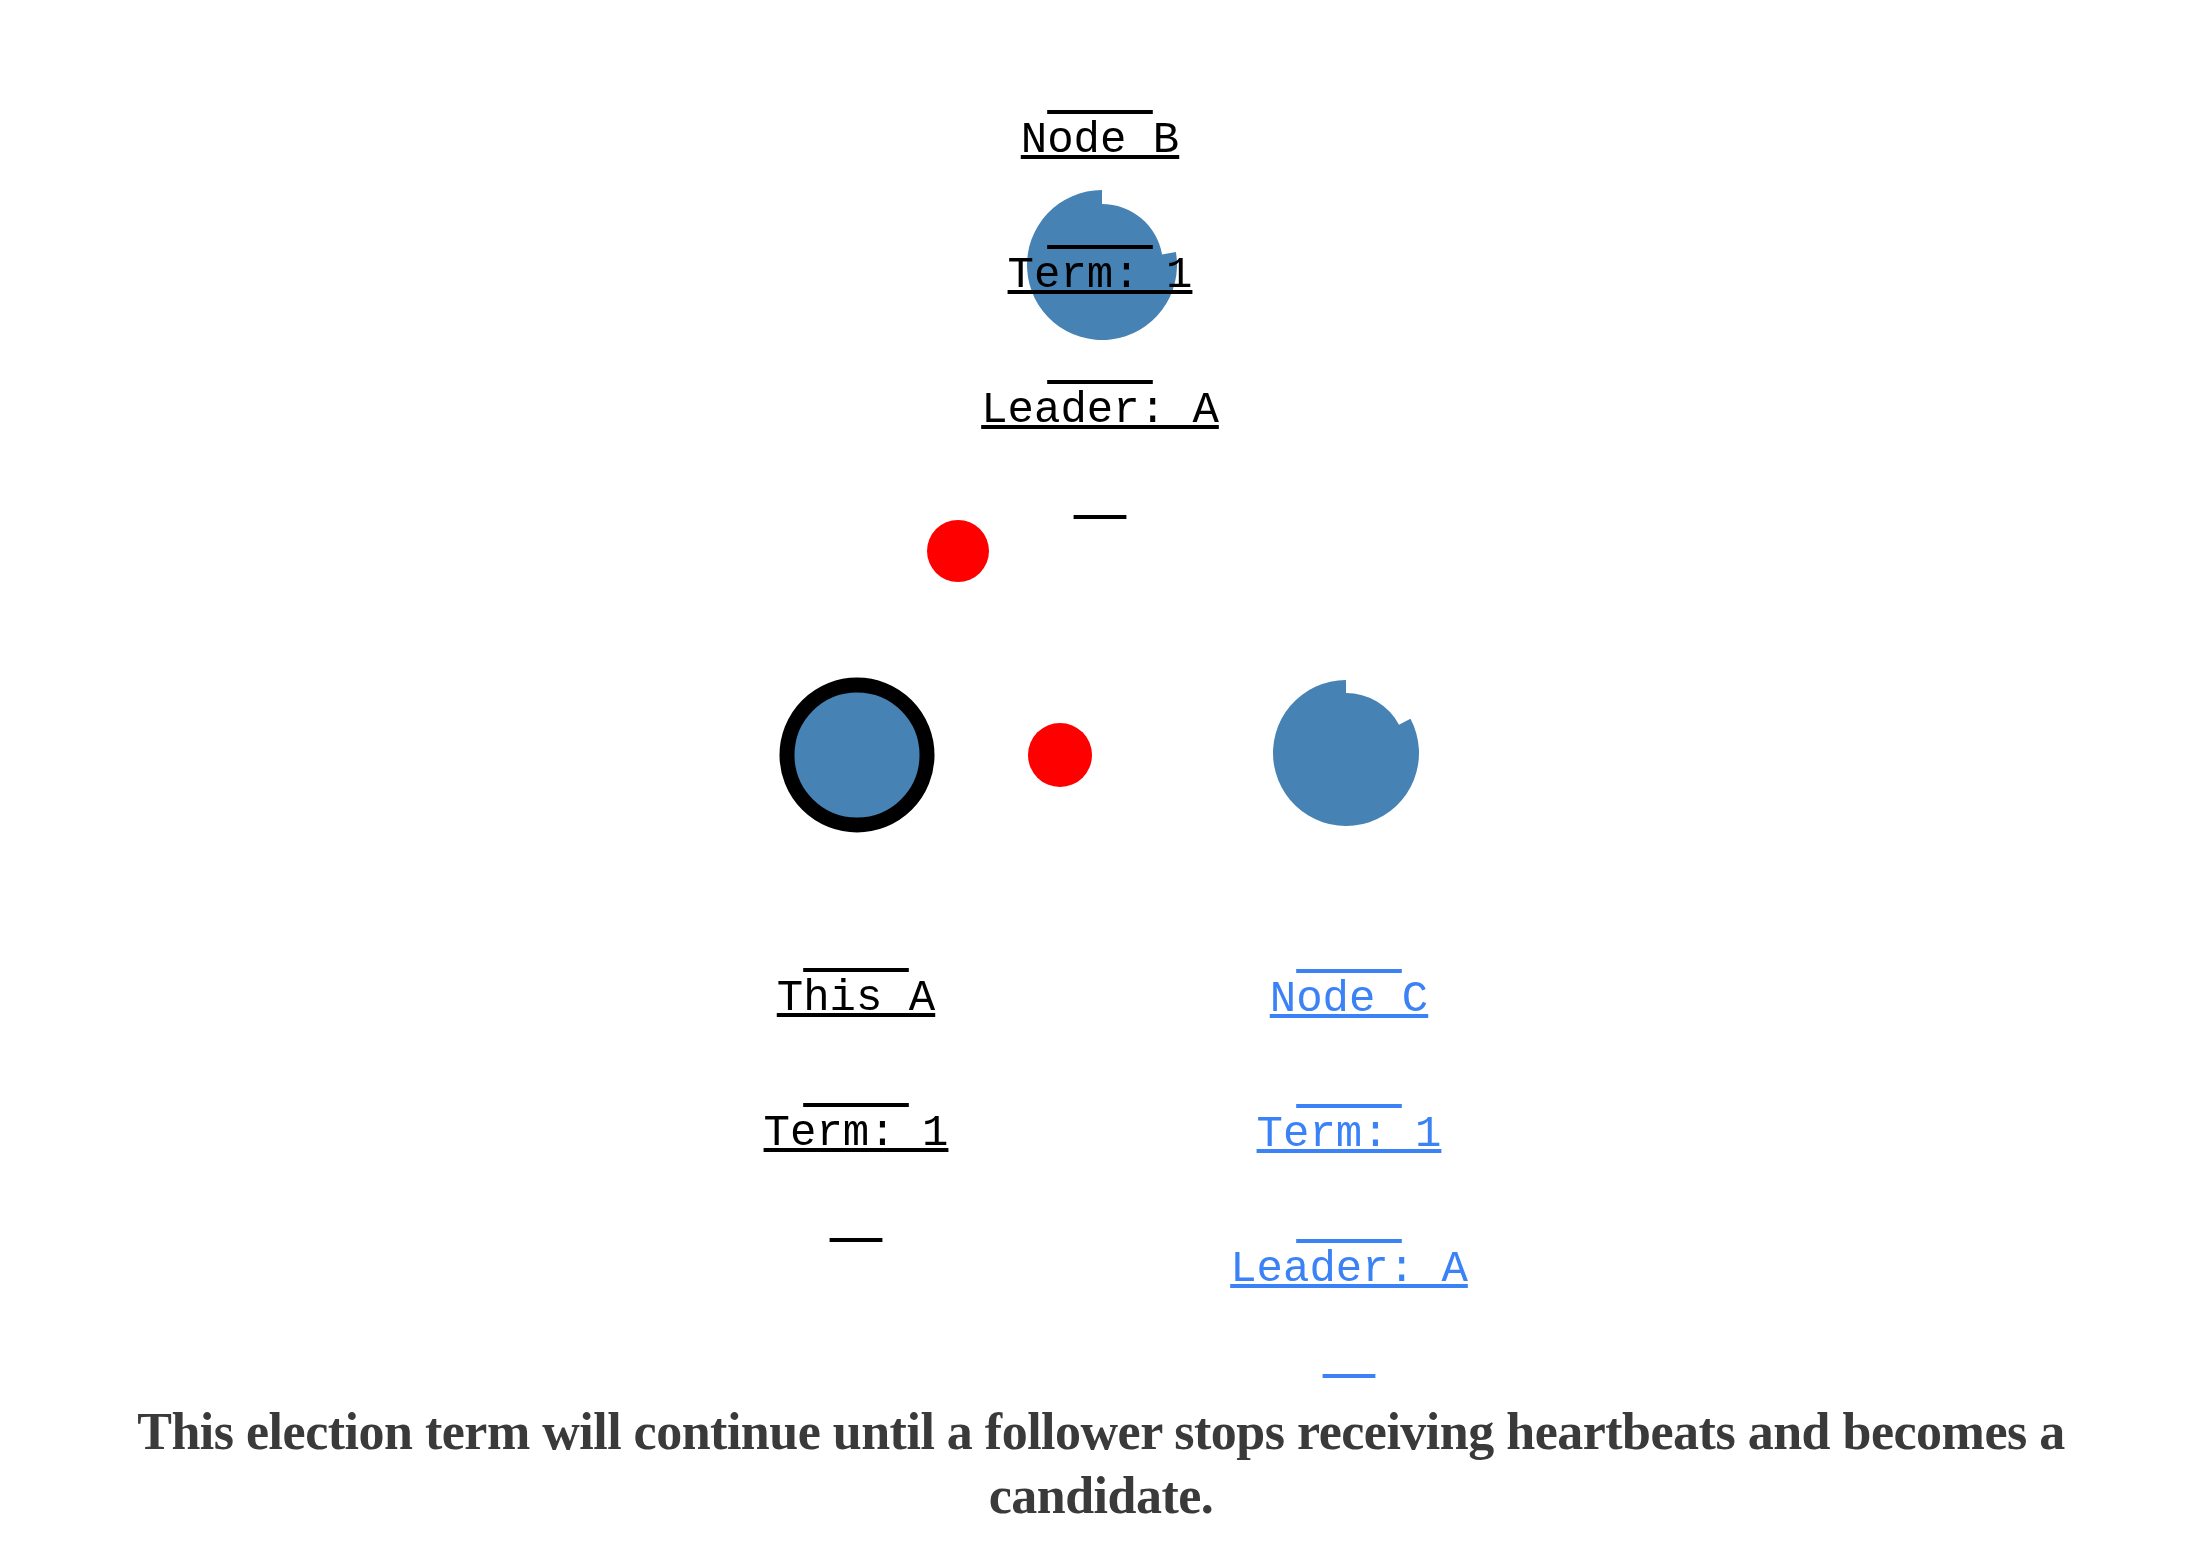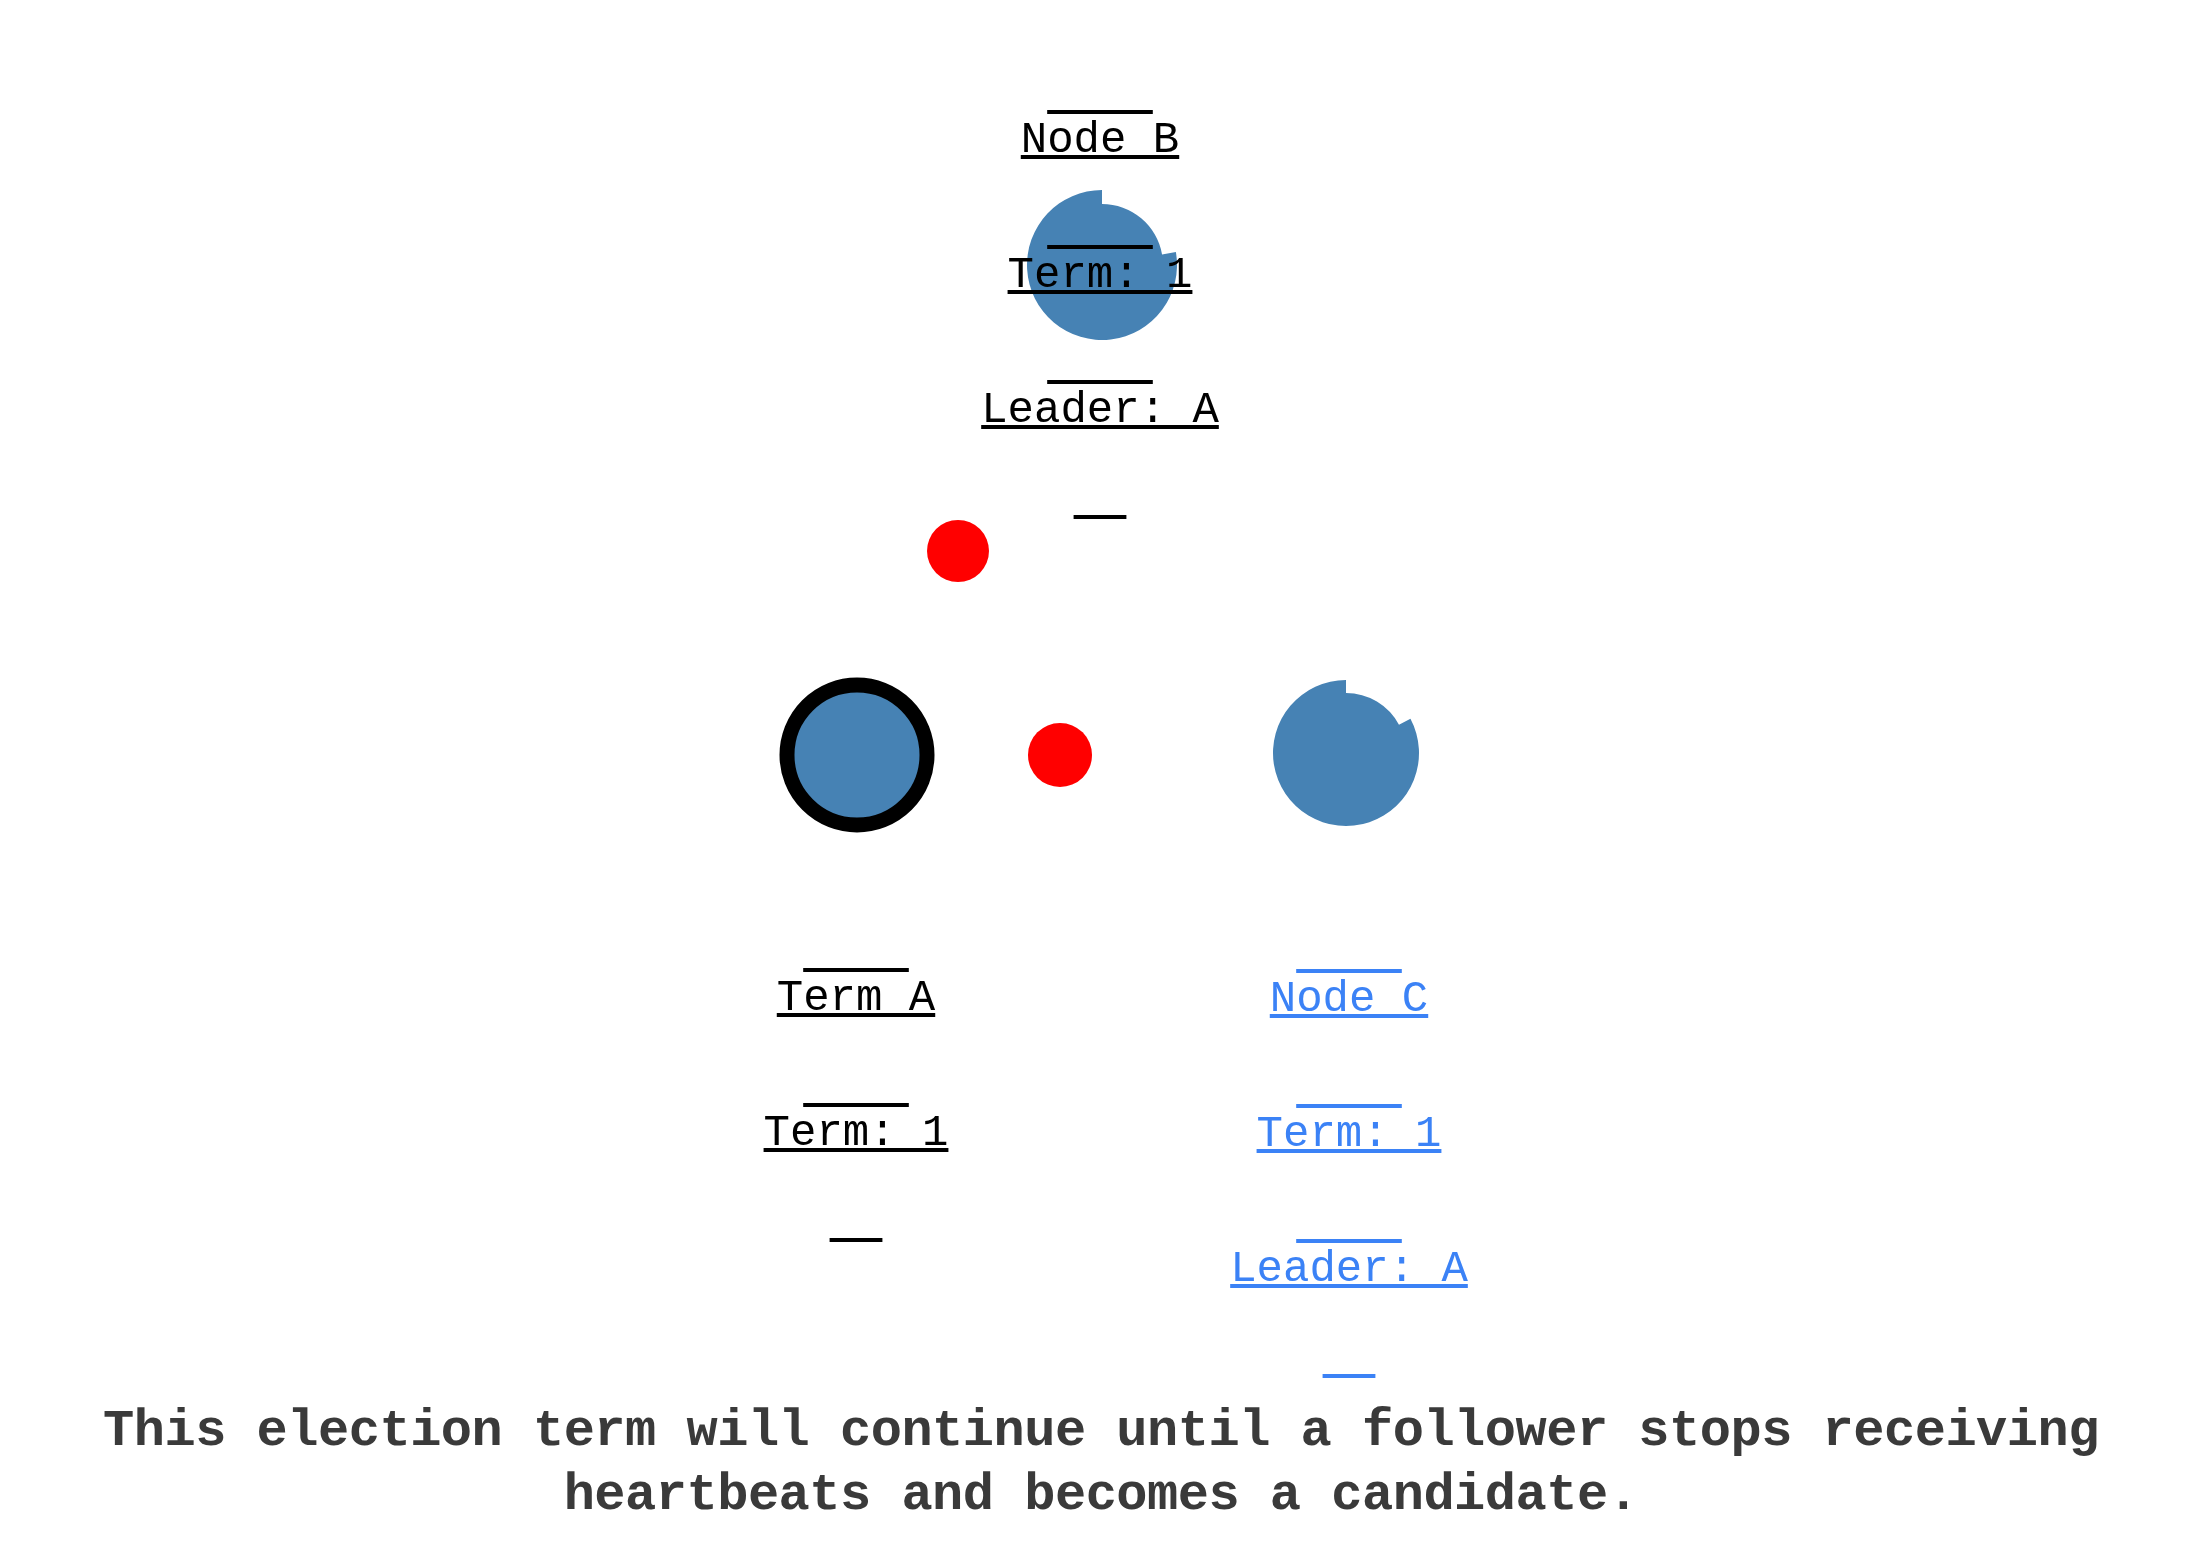--- a/index.html
+++ b/index.html
@@ -34,21 +34,21 @@
   .node-label-b { left: 1100px; top: 28px; }
   .node-label-a { left: 856px;  top: 886px; }
   .node-label-c { left: 1349px; top: 887px; }
   .caption {
     position: absolute;
     left: 50%;
     transform: translateX(-50%);
     top: 1400px;
     width: 2160px;
     text-align: center;
-    font-family: Liberation Mono, monospace;
+    font-family: Liberation Serif, serif;
     font-weight: bold;
     font-size: 52px;
     line-height: 64px;
     letter-spacing: -0.5px;
     color: #3a3a3a;
   }
 </style>
 </head>
 <body>
 
@@ -62,21 +62,21 @@
       <circle cx="1060" cy="755" r="32" fill="#FF0000"></circle>
     </svg>
 
   <div class="node-label node-label-b" style="color: rgb(0, 0, 0);">
     <div>Node B</div>
     <div>Term: 1</div>
     <div>Leader: A</div>
   </div>
 
   <div class="node-label node-label-a" style="color: rgb(0, 0, 0);">
-    <div>Term A</div>
+    <div>This A</div>
     <div>Term: 1</div>
   </div>
 
   <div class="node-label node-label-c" style="color: #3b82f6;">
     <div>Node C</div>
     <div>Term: 1</div>
     <div>Leader: A</div>
   </div>
 
   <div class="caption" style="color: rgb(58, 58, 58);">This election term will continue until a follower stops receiving heartbeats and becomes a candidate.</div>

